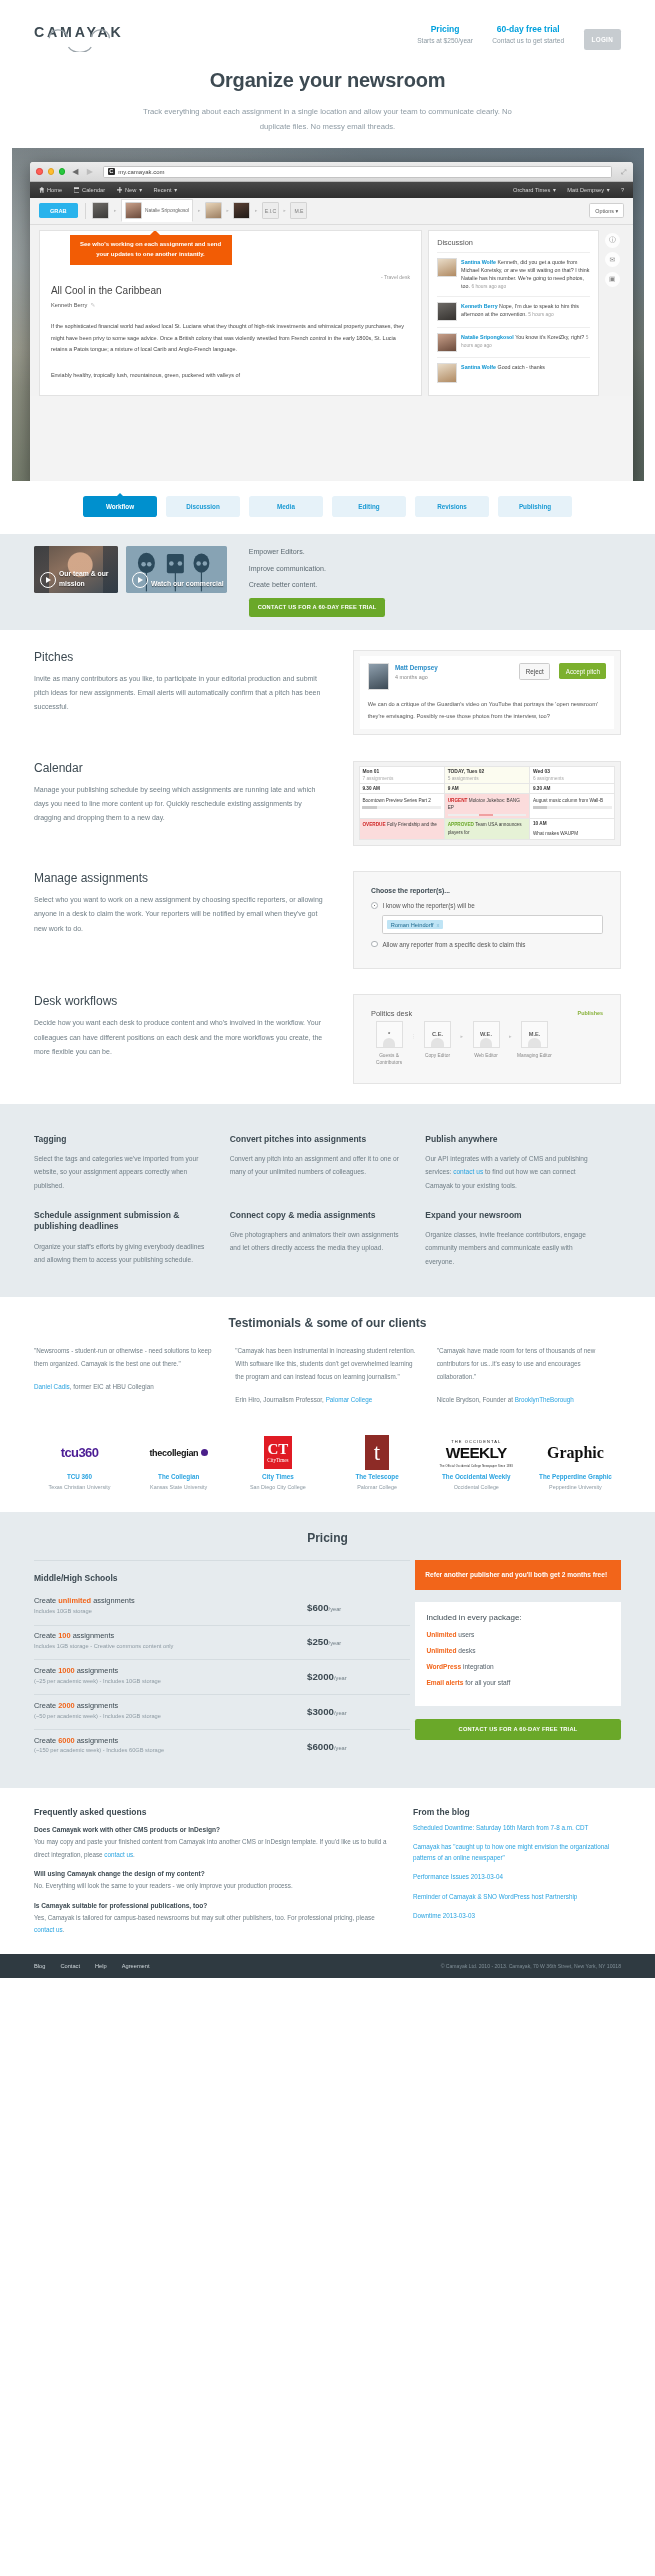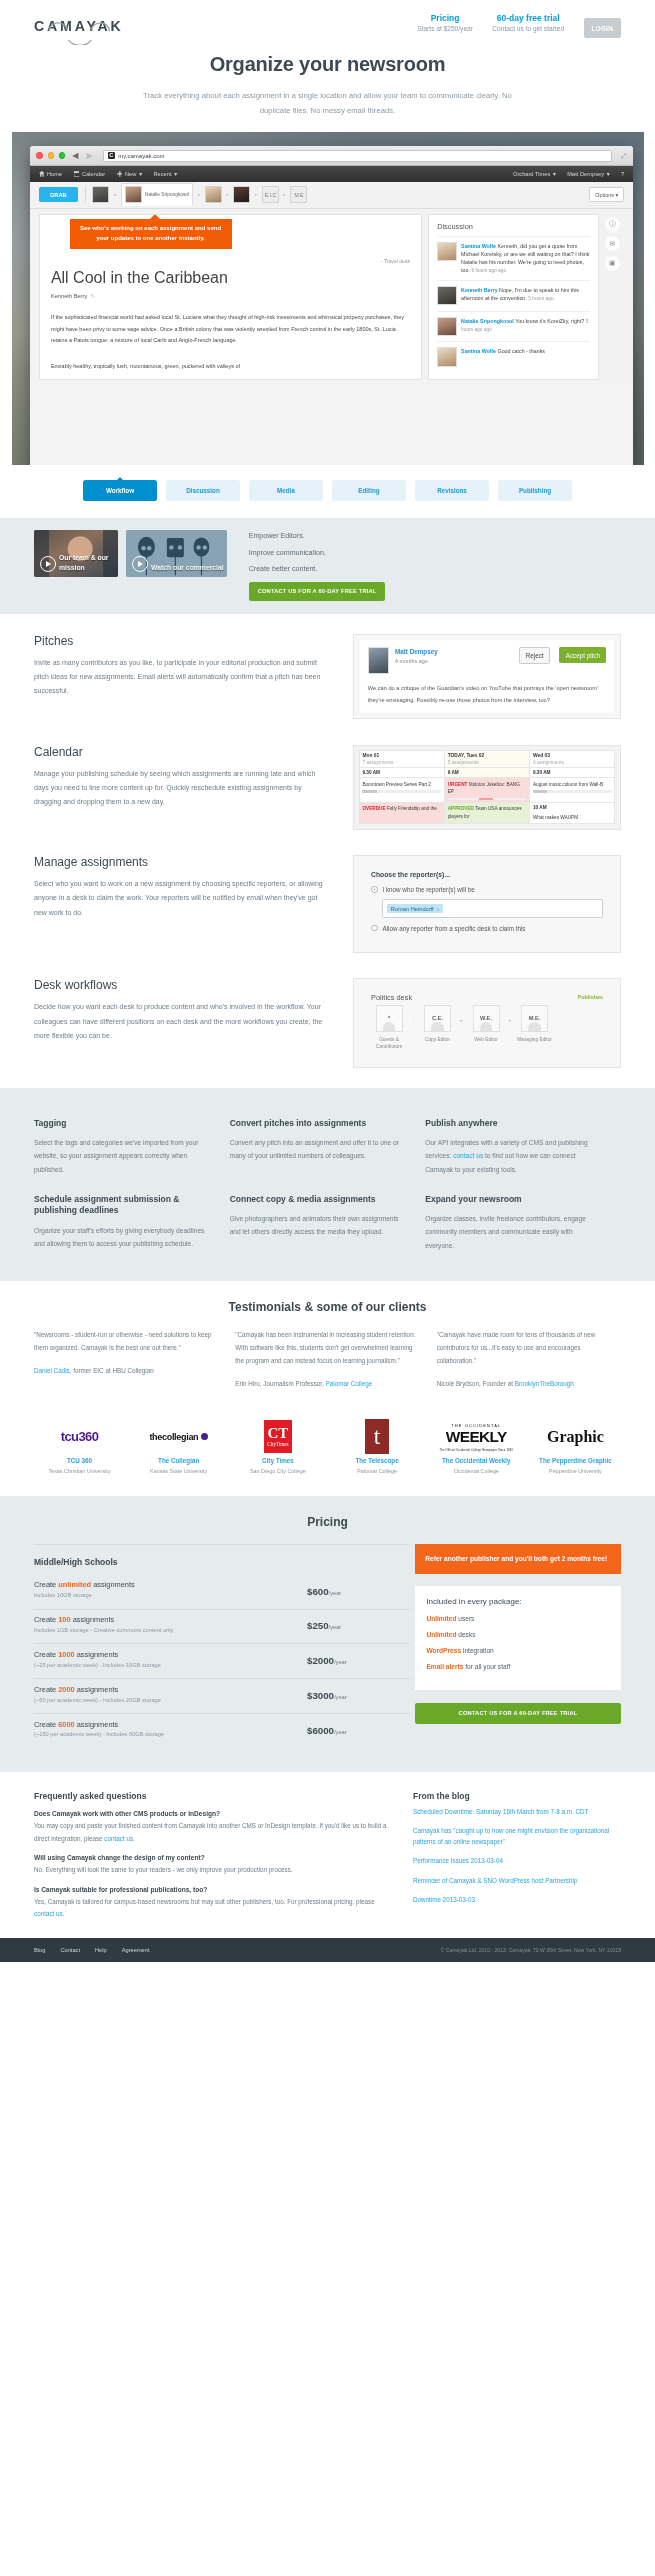--- a/index.html
+++ b/index.html
@@ -8,21 +8,21 @@
     font-family: "Liberation Sans", sans-serif;
     background: #ffffff;
     color: #3d4a52;
     font-size: 7.4px;
     -webkit-font-smoothing: antialiased;
   }
   .wrap { width: 587px; margin: 0 auto; }
 
   
   .topbar { height: 43px; background: #fff; position: relative; }
-  .topbar-inner { width: 587px; margin: 0 auto; display: flex; align-items: center; height: 43px; }
+  .topbar-inner { width: 587px; margin: 16px auto; display: flex; align-items: flex-start; height: 43px; }
   .logo { padding-top: 8px; position: relative; width: 125px; }
   .logo-text { font-size: 14.2px; letter-spacing: 2.8px; font-weight: bold; color: #3d4a52; }
   .logo-swoosh { position: absolute; left: 4.6px; top: 5.7px; width: 105px; height: 30px; pointer-events: none; }
   .topnav { margin-left: auto; display: flex; align-items: flex-start; gap: 19.4px; padding-top: 8px; }
   .topnav-col { text-align: center; }
   .topnav-col .t1 { color: #00a0dd; font-weight: bold; font-size: 8.5px; display:block; }
   .topnav-col .t2 { color: #8d9aa3; font-size: 6.6px; display:block; margin-top: 2.8px; }
   .login-btn {
     background: #c7ccd0; color: #fff; font-size: 6.3px; font-weight: bold;
     padding: 6.8px 8px; border-radius: 2.3px; border: 0; cursor: pointer;
@@ -95,21 +95,21 @@
                  font-size:5.4px;color:#555;padding:3.4px 5.1px;}
 
   .appbody { display:flex; background:#f2f2f2; padding: 5.7px 9px 0; gap:5.7px; height: 171px;}
   .doccard { flex:1; background:#fff; border:0.6px solid #e2e2e2; padding: 8px 11.4px; position:relative; overflow:hidden;}
   .callout {
     position:absolute; left: 30px; top: 3.4px; width: 162px; background:#f25c05; color:#fff;
     font-size:6px; font-weight:bold; line-height:1.6; text-align:center; padding: 5.7px 6.8px; z-index:5;
   }
   .callout:before{content:"";position:absolute;left:80px;top:-5.1px;border:5.1px solid transparent;border-bottom-color:#f25c05;border-top:0;}
   .deskline { text-align:right; color:#9a9a9a; font-size:5.1px; margin-top: 35px;}
-  .doctitle { font-size:16px; color:#444; margin-top:4.6px;}
+  .doctitle { font-size:10px; color:#444; margin-top:4.6px;}
   .docauthor { font-size:5.7px; color:#555; margin-top:5.7px;}
   .docbody { font-size:5.5px; color:#484848; line-height:2.1; margin-top:13.7px;}
   .discuss { width: 171px; background:#fff; border:0.6px solid #e2e2e2; padding: 6.8px 8px;}
   .discuss h4 { font-size:7.4px; font-weight:normal; color:#555; margin-bottom:4.6px;}
   .msg { display:flex; gap:4.6px; padding: 5.1px 0; border-top:0.6px solid #eee; }
   .msg .av { width:19.4px;height:19.4px;flex:0 0 19.4px;border:0.6px solid #ddd;background:#ccc;}
   .msg .txt { font-size:5.3px; color:#444; line-height:1.55;}
   .msg .who { color:#0a93d0; font-weight:bold;}
   .msg .ago { color:#a0a0a0; font-size:4.8px; margin-top:2.3px;}
   .railicons { width: 19.4px; display:flex; flex-direction:column; gap:4.6px; padding-top:2.3px;}

